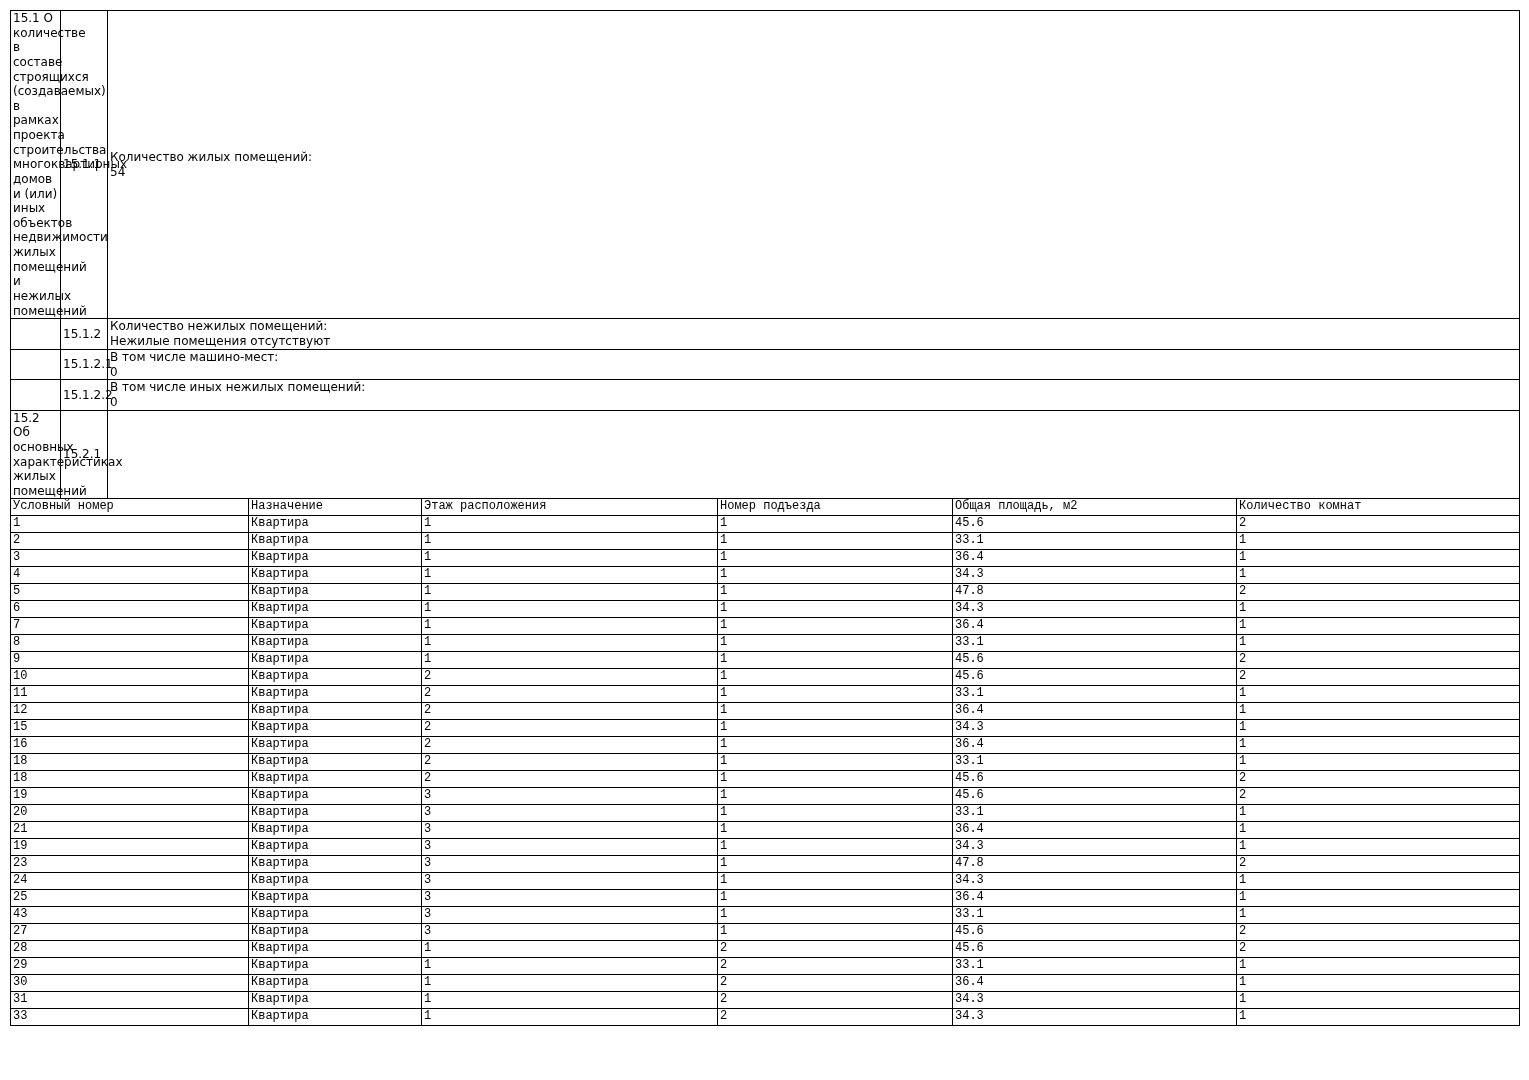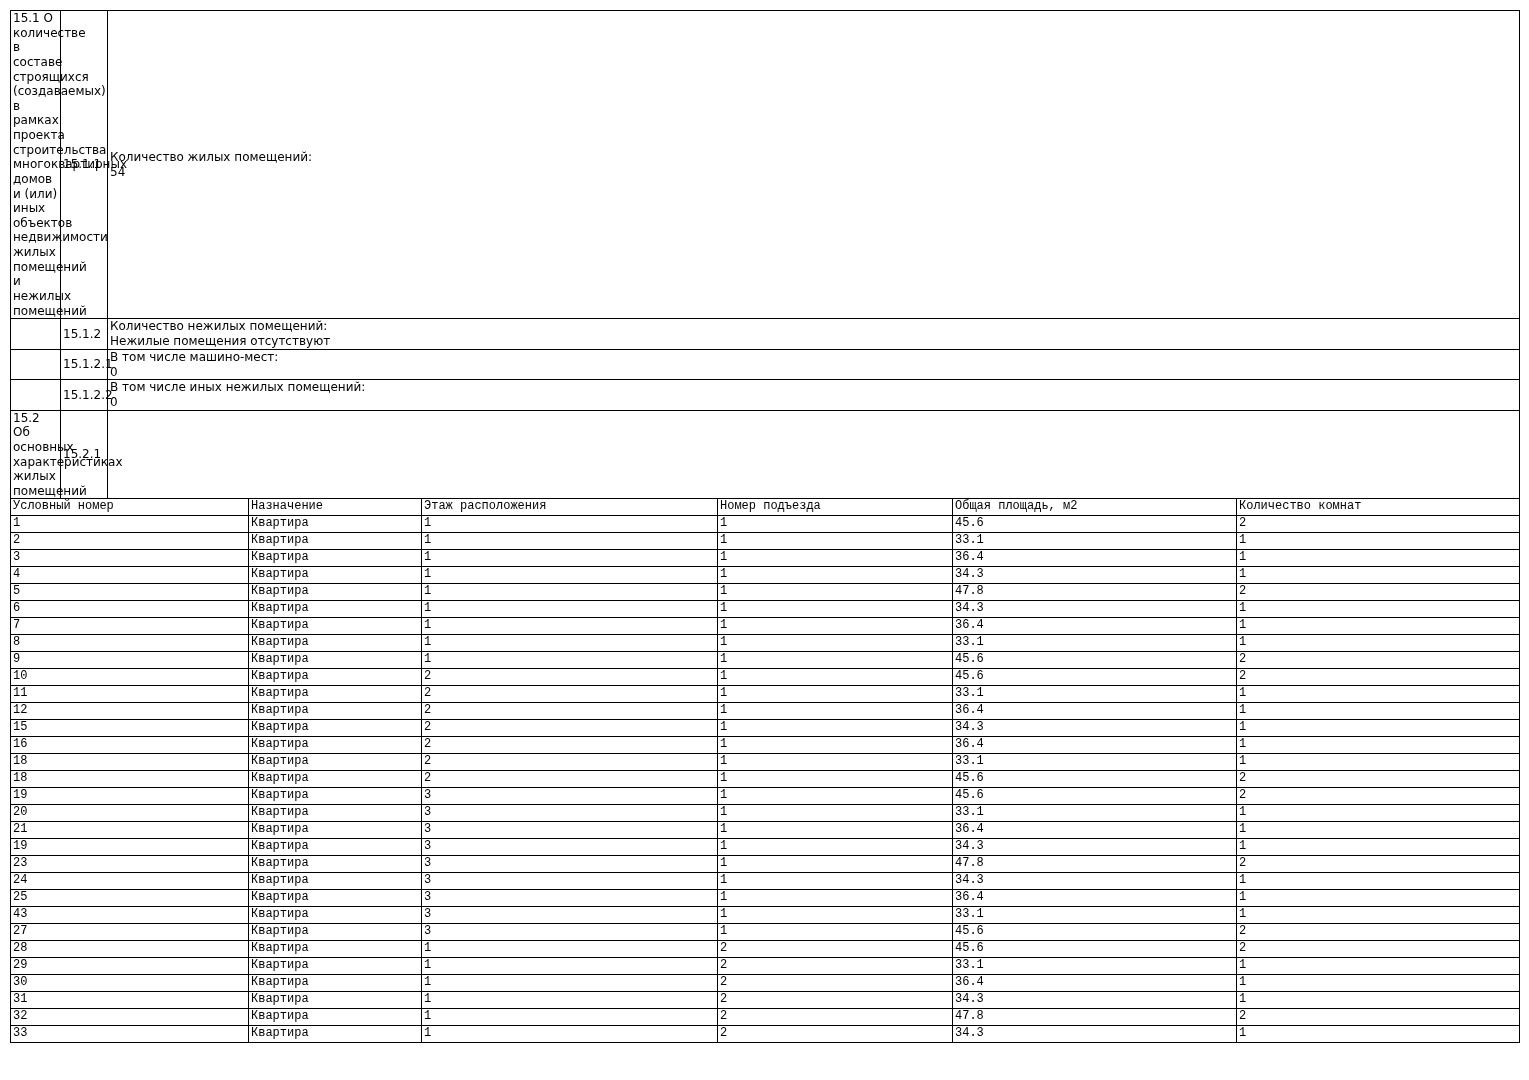--- a/index.html
+++ b/index.html
@@ -355,28 +355,20 @@
         </tr>
         <tr>
           <td>31</td>
           <td>Квартира</td>
           <td>1</td>
           <td>2</td>
           <td>34.3</td>
           <td>1</td>
         </tr>
         <tr>
-          <td>32</td>
-          <td>Квартира</td>
-          <td>1</td>
-          <td>2</td>
-          <td>47.8</td>
-          <td>2</td>
-        </tr>
-        <tr>
           <td>33</td>
           <td>Квартира</td>
           <td>1</td>
           <td>2</td>
           <td>34.3</td>
           <td>1</td>
         </tr>
       </tbody>
   </table>
 

